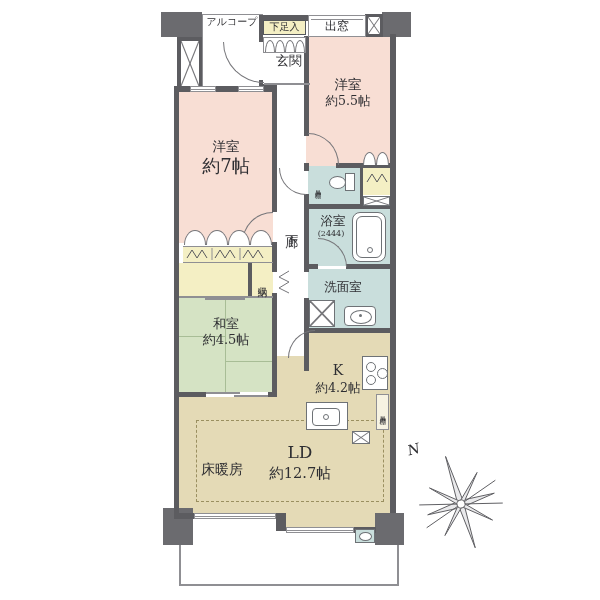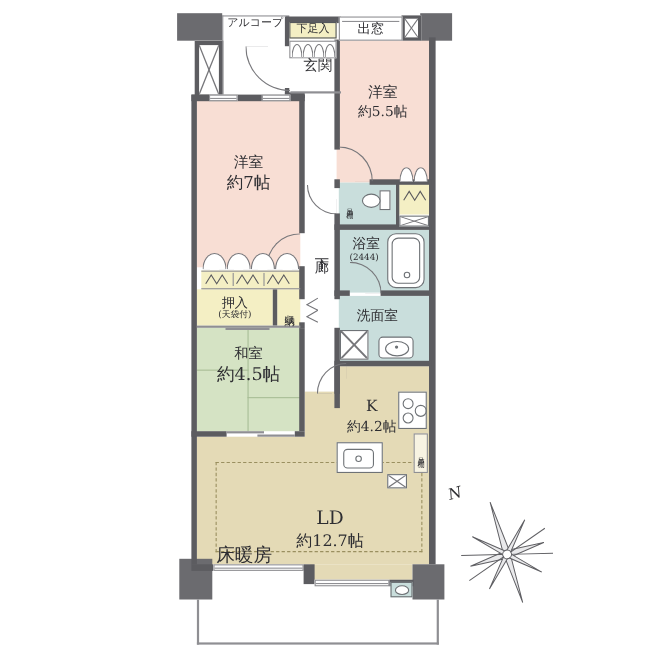--- a/index.html
+++ b/index.html
@@ -236,57 +236,53 @@
 
   <div class="lbl" style="left:266px;top:52px;width:46px;height:18px;font-size:13px;">
       <span>玄関</span>
     </div>
   <div class="lbl" style="left:308px;top:72px;width:80px;height:40px;font-size:13.5px;">
     <span>洋室</span>
       <span style="font-size:12.5px;">約5.5帖</span>
   </div>
   <div class="lbl" style="left:186px;top:138px;width:80px;height:40px;font-size:13.5px;">
     <span>洋室</span>
-      <span style="font-size:15px;">約7帖</span>
+      <span style="font-size:18px;">約7帖</span>
   </div>
   <div class="lbl vert" style="left:282px;top:202px;width:18px;height:46px;font-size:13px;">
       <span>廊下</span>
     </div>
   <div class="lbl vert" style="left:313px;top:169px;width:10px;height:34px;font-size:6.5px;">
       <span>吊戸棚</span>
     </div>
   <div class="lbl" style="left:312px;top:213px;width:42px;height:16px;font-size:12.5px;">
       <span>浴室</span>
     </div>
   <div class="lbl" style="left:312px;top:229px;width:38px;height:10px;font-size:8px;">
       <span>(2444)</span>
     </div>
   <div class="lbl" style="left:312px;top:279px;width:62px;height:16px;font-size:12.5px;">
       <span>洗面室</span>
     </div>
-  <div class="lbl" style="left:181px;top:265px;width:65px;height:30px;font-size:12px;line-height:1.1;">
-    <span>押入</span>
-      <span style="font-size:8px;">(天袋付)</span>
-  </div>
   <div class="lbl vert" style="left:254px;top:266px;width:17px;height:28px;font-size:9.5px;">
       <span>収納</span>
     </div>
   <div class="lbl" style="left:184px;top:312px;width:84px;height:40px;font-size:13px;">
     <span>和室</span>
-      <span style="font-size:16px;">約4.5帖</span>
+      <span style="font-size:13px;">約4.5帖</span>
   </div>
   <div class="lbl" style="left:316px;top:360px;width:44px;height:38px;font-size:14px;">
     <span>K</span>
       <span style="font-size:12.5px;text-align:right;">約4.2帖</span>
   </div>
-  <div class="lbl" style="left:240px;top:459px;width:120px;height:44px;font-size:17px;">
+  <div class="lbl" style="left:240px;top:440px;width:120px;height:44px;font-size:17px;">
     <span>LD</span>
       <span style="font-size:14.5px;">約12.7帖</span>
   </div>
-  <div class="lbl" style="left:198px;top:499px;width:48px;height:14px;font-size:17px;">
+  <div class="lbl" style="left:198px;top:463px;width:48px;height:14px;font-size:14px;">
       <span>床暖房</span>
     </div>
 
   <div class="abs" style="left:396px;top:442px;width:130px;height:116px;">
     <svg width="130" height="116" viewBox="0 0 130 116">
       <g transform="rotate(-18 65 62)" stroke="#5f5f63" fill="#e9e9eb" stroke-width="0.9">
         <path d="M65 12 L68 60 L65 108 L62 60 Z"></path>
         <path d="M30 62 L65 58.5 L100 62 L65 65.5 Z"></path>
         <path d="M40 37 L66 60 L90 87 L64 64 Z"></path>
         <path d="M90 37 L64 60 L40 87 L66 64 Z"></path>

